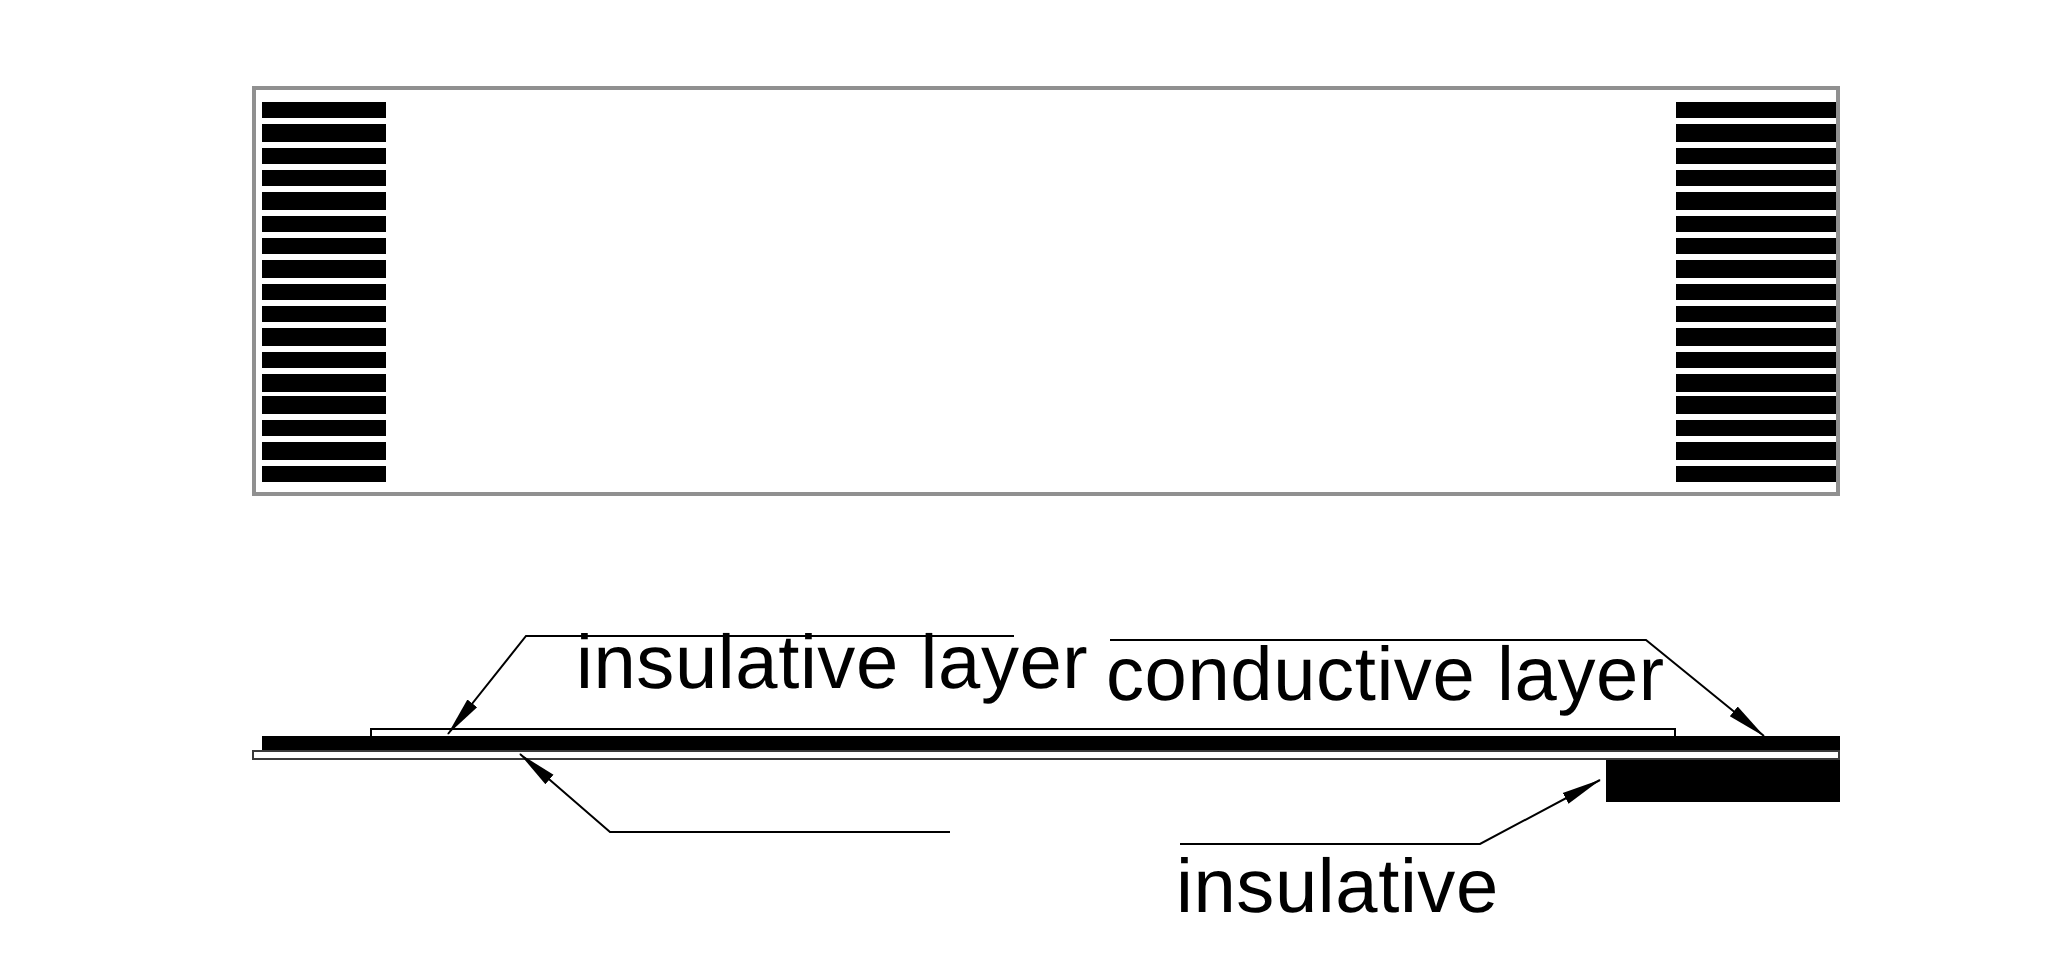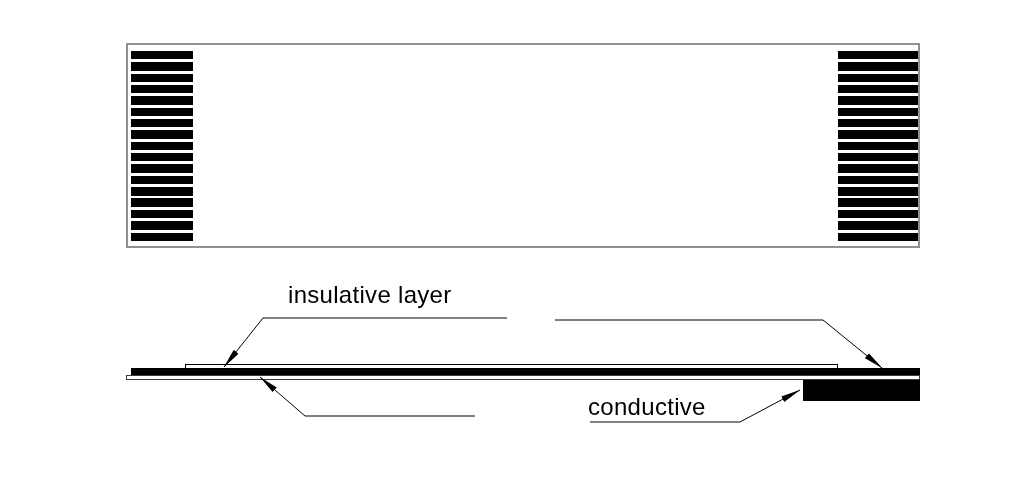--- a/index.html
+++ b/index.html
@@ -89,25 +89,26 @@
   }
   .leaders path.lead {
     fill: none;
     stroke: var(--ink, #000000);
     stroke-width: 1;
   }
   
   .lbl {
     position: absolute;
     color: var(--ink, #000000);
-    font-size: 24px;
+    font-size: 38px;
     line-height: 1;
     letter-spacing: 0.3px;
     white-space: nowrap;
     z-index: 4;
+    margin-top: 30px;
   }
   .lbl-ins  { left: 288px; top: 283px; }
   .lbl-cond { left: 553px; top: 289px; }
   .lbl-base { left: 335px; top: 388px; }
   .lbl-stif { left: 588px; top: 395px; }
 </style>
 </head>
 <body>
 
 <div class="stage">
@@ -164,15 +165,16 @@
         <path d="M20,4 L0,0.9 L0,7.1 Z" fill="#000000"></path>
       </marker>
     </defs>
     <path class="lead" d="M507,318 H263 L224,367" marker-end="url(#cad-arrow)"></path>
     <path class="lead" d="M555,320 H823 L882,368" marker-end="url(#cad-arrow)"></path>
     <path class="lead" d="M475,416 H305 L260,377" marker-end="url(#cad-arrow)"></path>
     <path class="lead" d="M590,422 H740 L800,390" marker-end="url(#cad-arrow)"></path>
   </svg>
 
   <div class="lbl lbl-ins">insulative layer</div>
-  <div class="lbl lbl-stif">conductive</div>
+  <div class="lbl lbl-cond">conductive layer</div>
+  <div class="lbl lbl-stif">insulative</div>
 
 </div>
 
 </body></html>

